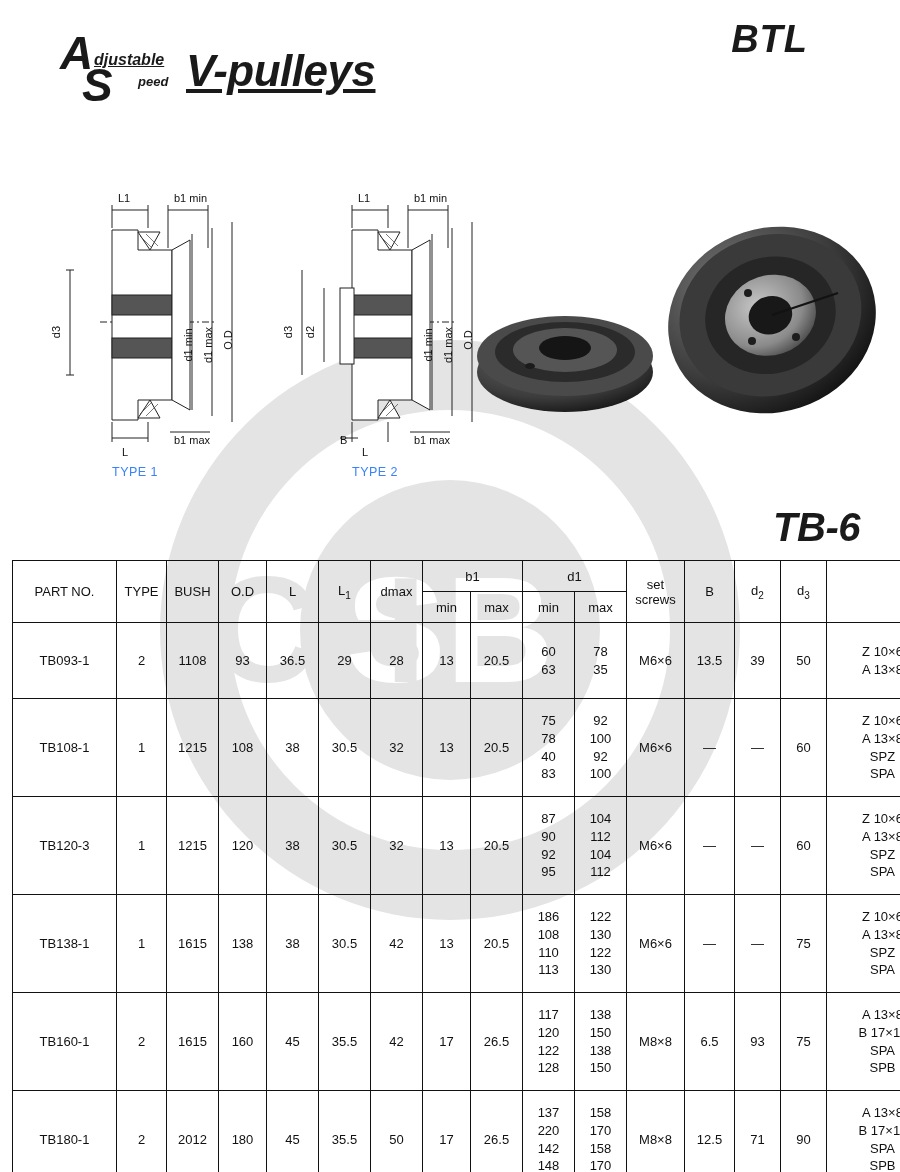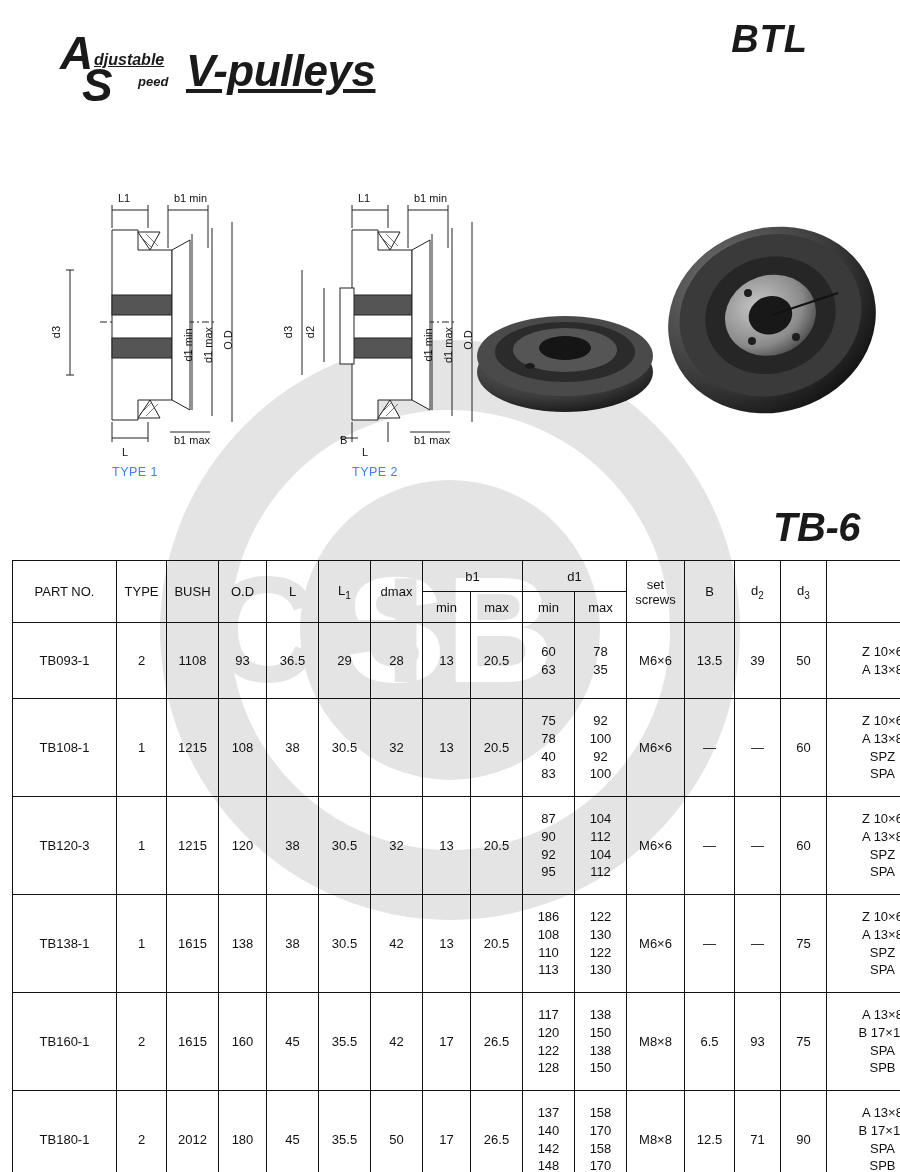--- a/index.html
+++ b/index.html
@@ -593,21 +593,21 @@
           <td>2012</td>
           <td>180</td>
           <td>45</td>
           <td>35.5</td>
           <td>50</td>
           <td>17</td>
           <td>26.5</td>
           <td>
             <div class="stack">
               <div>137</div>
-              <div>140</div>
+              <div>220</div>
               <div>142</div>
               <div>148</div>
             </div>
           </td>
           <td>
             <div class="stack">
               <div>158</div>
               <div>170</div>
               <div>158</div>
               <div>170</div>

